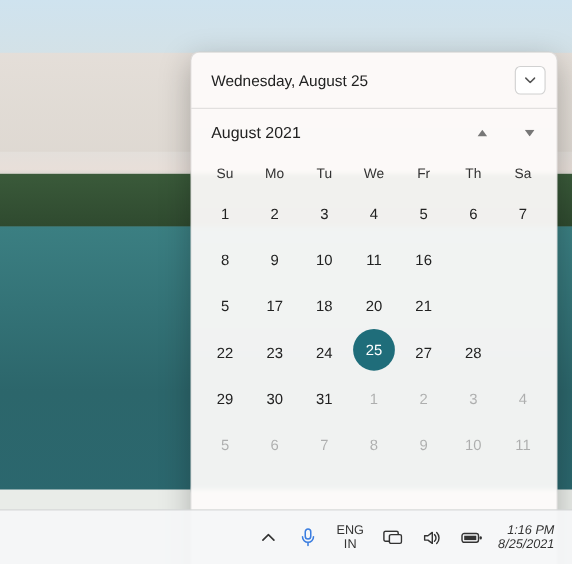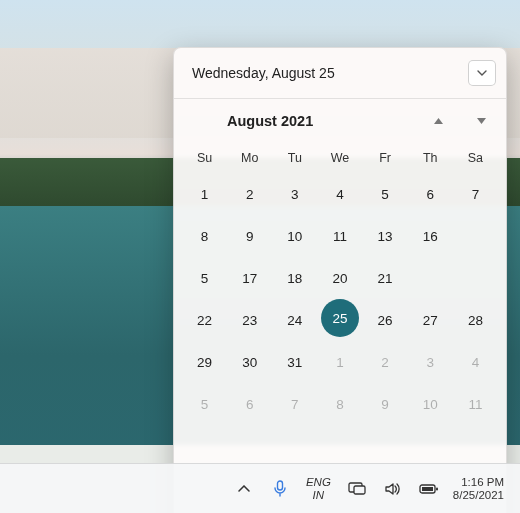--- a/index.html
+++ b/index.html
@@ -27,21 +27,21 @@
     .cal-title{font-size:14px; color:#222;}
     .collapse-btn{
       width:28px; height:26px; border:1px solid rgba(0,0,0,0.18);
       border-radius:5px; background:#fff; display:flex; align-items:center;
       justify-content:center; cursor:pointer; color:#444; font-size:10px;
     }
     .month-row{
       display:flex; align-items:center; justify-content:space-between;
       padding:14px 16px 6px 18px;
     }
-    .month-label{font-size:14.5px; font-weight:700; color:#222;margin-left:35px;}
+    .month-label{font-size:14.5px; font-weight:400; color:#222;}
     .month-nav{display:flex; gap:26px; color:#666; font-size:9px;}
     .month-nav span{cursor:pointer; padding:4px;}
     .dow-row, .week-row{
       display:grid; grid-template-columns:repeat(7,1fr);
       padding:0 8px;
     }
     .dow-row{margin-top:10px;}
     .dow{font-size:12.5px; color:#333; text-align:center; padding:6px 0; font-weight:400;}
     .weeks{padding:2px 0;}
     .day{
@@ -51,22 +51,22 @@
     }
     .day.out{color:rgba(0,0,0,0.28);}
     .day.selected{background:#1f6d7a; color:#fff; width:38px; height:38px;}
     .taskbar{
       position:absolute; left:0; right:0; bottom:0; height:50px;
       background:rgba(245,246,248,0.93); border-top:1px solid rgba(0,0,0,0.12);
       display:flex; align-items:center; justify-content:flex-end;
       padding:0 14px 0 0; gap:8px; color:#333;
     }
     .tray-btn{width:28px; height:28px; display:flex; align-items:center; justify-content:center; cursor:pointer; border-radius:4px;}
-    .lang{font-size:11.5px; line-height:13px; text-align:center; cursor:pointer; padding:0 4px;font-style:italic;}
-    .clock{font-size:11.5px; line-height:13px; text-align:right; cursor:pointer; padding:0 2px;}
+    .lang{font-size:11.5px; line-height:13px; text-align:center; cursor:pointer; padding:0 4px;}
+    .clock{font-size:11.5px; line-height:13px; text-align:right; cursor:pointer; padding:0 2px;font-style:italic;}
     svg{display:block;}
   </style>
 </head>
 <body>
 
 <div class="mountain-band"></div>
 <div class="tree-band"></div>
 <div class="lake-band"></div>
 <div class="shore-band"></div>
 
@@ -113,36 +113,34 @@
         <div class="day">4</div>
         <div class="day">5</div>
         <div class="day">6</div>
         <div class="day">7</div>
       </div>
       <div class="week-row">
         <div class="day">8</div>
         <div class="day">9</div>
         <div class="day">10</div>
         <div class="day">11</div>
-        <div class="day">13</div>
         <div class="day">16</div>
       </div>
       <div class="week-row">
         <div class="day">5</div>
         <div class="day">17</div>
         <div class="day">18</div>
         <div class="day">20</div>
         <div class="day">21</div>
       </div>
       <div class="week-row">
         <div class="day">22</div>
         <div class="day">23</div>
         <div class="day">24</div>
         <div class="day selected">25</div>
-        <div class="day">26</div>
         <div class="day">27</div>
         <div class="day">28</div>
       </div>
       <div class="week-row">
         <div class="day">29</div>
         <div class="day">30</div>
         <div class="day">31</div>
         <div class="day out">1</div>
         <div class="day out">2</div>
         <div class="day out">3</div>

